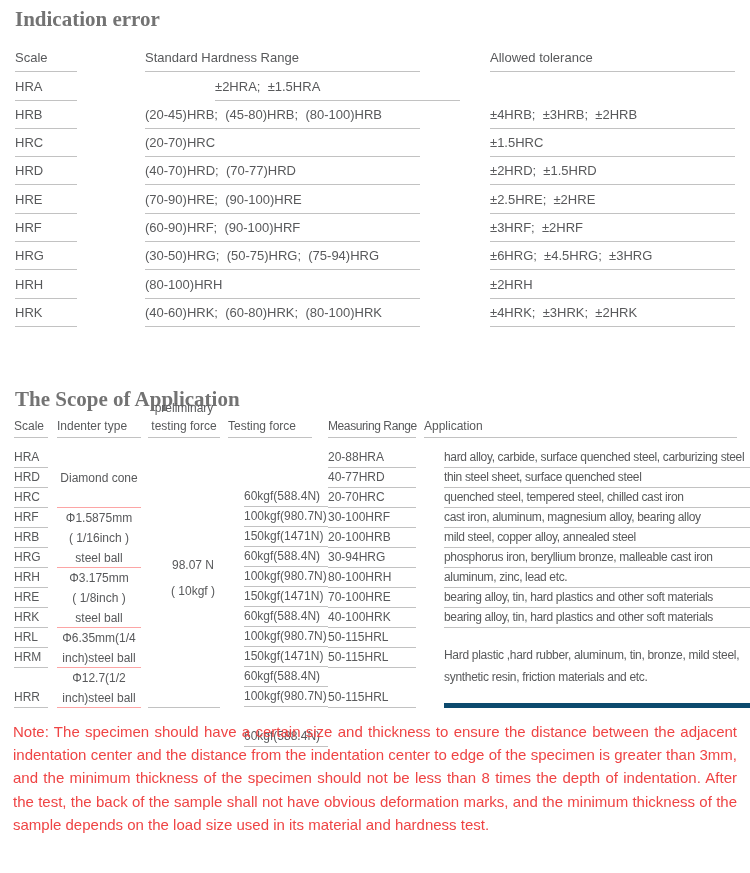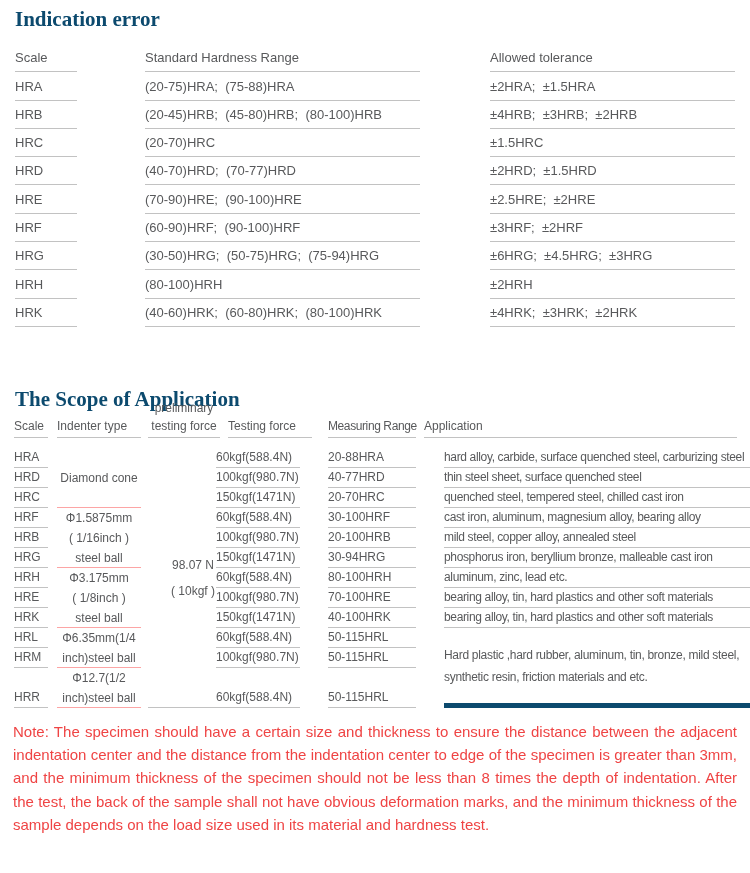--- a/index.html
+++ b/index.html
@@ -5,21 +5,21 @@
   * { margin:0; padding:0; box-sizing:border-box; }
   html,body { background:#fff; }
   #page {
     position:relative; width:750px; height:873px; background:#ffffff;
     font-family:"Liberation Sans","DejaVu Sans",sans-serif;
     color:#58595b; overflow:hidden;
   }
   .sec-title {
     position:absolute; left:15px;
     font-family:"Liberation Serif","DejaVu Serif",serif;
-    font-weight:700; font-size:21px; color:#0c4a6e; letter-spacing:0;
+    font-weight:700; font-size:21px; color:#737373; letter-spacing:0;
   }
   #title-1 { top:7px; }
   #title-2 { top:360px;margin-top:27px; }
 
   
   .table1 { position:absolute; left:15px; top:44px; font-size:13px; }
   .t1r { display:flex; height:28.3px; }
   .t1c { border-bottom:1px solid #c2c2c2; display:flex; align-items:flex-end; }
   .t1c span { padding-bottom:6px; white-space:pre; }
   .t1c-scale { width:62px; }
@@ -44,21 +44,21 @@
   .h-testing     { left:228px; width:84px; }
   .h-measuring   { left:328px; width:88px; }
   .h-measuring span { letter-spacing:-0.4px; }
   .h-application { left:424px; width:313px; }
 
   .t2-body { position:absolute; top:50px; left:0; width:750px; height:260px; }
   .col { position:absolute; top:0; }
   .col-scale       { left:14px;  width:34px; }
   .col-indenter    { left:57px;  width:84px; text-align:center; }
   .col-prelim      { left:148px; width:72px; text-align:center; }
-  .col-testing     { left:216px; width:84px; }
+  .col-testing     { left:244px; width:84px;margin-top:39px; }
   .col-measuring   { left:328px; width:88px; }
   .col-application { left:444px; width:313px; }
 
   .cell {
     border-bottom:1px solid #c2c2c2; height:20px; line-height:20px;
     display:flex; align-items:flex-end; white-space:nowrap;
   }
   .cell.h40 { height:40px; }
   .grp {
     border-bottom:1px solid #fca5a5;
@@ -105,23 +105,20 @@
       <div class="t1c t1c-tol">
           <span>Allowed tolerance</span>
         </div>
     </div>
 
     <div class="t1r">
       <div class="t1c t1c-scale">
           <span>HRA</span>
         </div>
       <div class="t1gap-a"></div>
-      <div class="t1c t1c-range">
-          <span>(20-75)HRA;  (75-88)HRA</span>
-        </div>
       <div class="t1gap-b"></div>
       <div class="t1c t1c-tol">
           <span>±2HRA;  ±1.5HRA</span>
         </div>
     </div>
     <div class="t1r">
       <div class="t1c t1c-scale">
           <span>HRB</span>
         </div>
       <div class="t1gap-a"></div>

